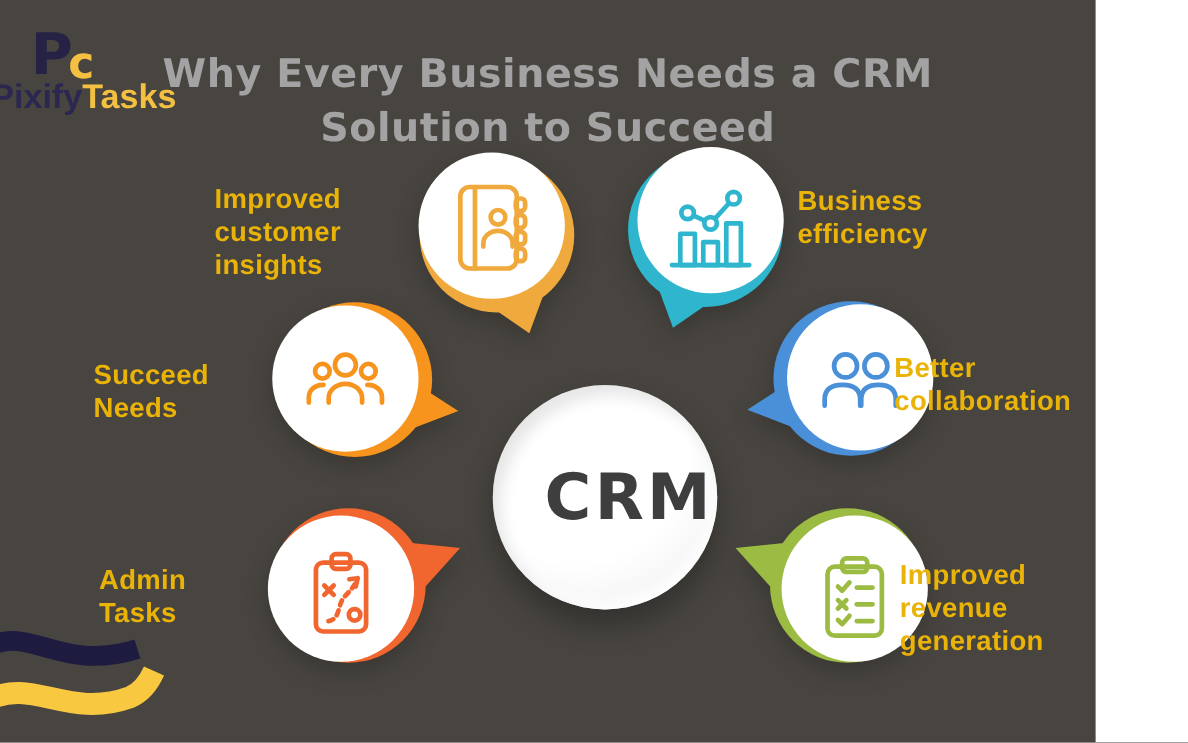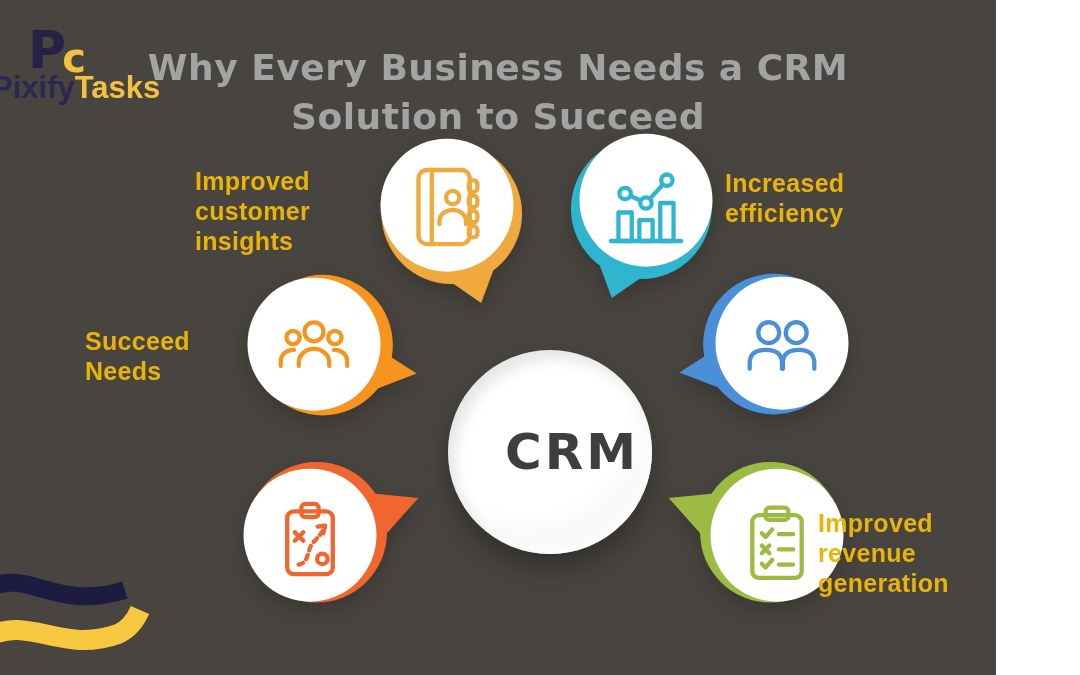--- a/index.html
+++ b/index.html
@@ -30,21 +30,21 @@
   .crm{
     position:absolute;left:448px;top:350px;width:204px;height:204px;border-radius:50%;
     background:radial-gradient(circle at 38% 30%, #ffffff 52%, #f6f6f6 74%, #e9e9e9 100%);
     box-shadow:0 14px 26px rgba(0,0,0,.30),
                inset 7px 9px 14px rgba(0,0,0,.10),
                inset -5px -7px 12px rgba(255,255,255,.85);
     display:flex;align-items:center;justify-content:center;
   }
   .crm span{
     font-family:"DejaVu Sans",sans-serif;font-weight:bold;
-    font-size:50px;letter-spacing:3px;color:#3E3E3E;margin-left:44px;
+    font-size:58px;letter-spacing:3px;color:#3E3E3E;margin-left:44px;
   }
   
   .bubble{position:absolute;width:190px;height:190px;}
   .bubble svg{width:100%;height:100%;overflow:visible;filter:drop-shadow(0 8px 10px rgba(0,0,0,.20));}
   .bubble .icon{fill:none;stroke-width:4.5;stroke-linecap:round;stroke-linejoin:round;}
   
   .blabel{
     position:absolute;text-align:left;white-space:pre-line;
     font-weight:bold;font-size:25px;line-height:1.2;color:#eab308;letter-spacing:.3px;
   }
@@ -180,24 +180,28 @@
         <line x1="102" y1="112" x2="117" y2="112"></line>
         <path d="M84,127 l4,4 l7,-8"></path>
         <line x1="102" y1="128" x2="117" y2="128"></line>
       </g>
     </svg>
   </div>
 
   <div class="blabel" style="left:195px;top:166px;width:180px;">Improved
 customer
 insights</div>
-  <div class="blabel" style="left:725px;top:168px;width:175px;">Increased
+  <div class="blabel" style="left:725px;top:168px;width:175px;">Business
 efficiency</div>
   <div class="blabel" style="left:85px;top:326px;width:170px;">Succeed
 Needs</div>
+  <div class="blabel" style="left:813px;top:320px;width:195px;">Better
+collaboration</div>
+  <div class="blabel" style="left:90px;top:512px;width:160px;">Admin
+Tasks</div>
   <div class="blabel" style="left:818px;top:508px;width:190px;">Improved
 revenue
 generation</div>
 
   <svg class="decor" viewBox="0 0 1080 675">
     <g fill="none" stroke-width="18" style="stroke: rgb(30, 27, 65);">
       <path d="M-10,588 C28,568 55,612 125,590"></path>
       <path d="M1046,184 Q1064,150 1084,144"></path>
       <path d="M1032,630 Q1062,592 1088,614"></path>
     </g>

